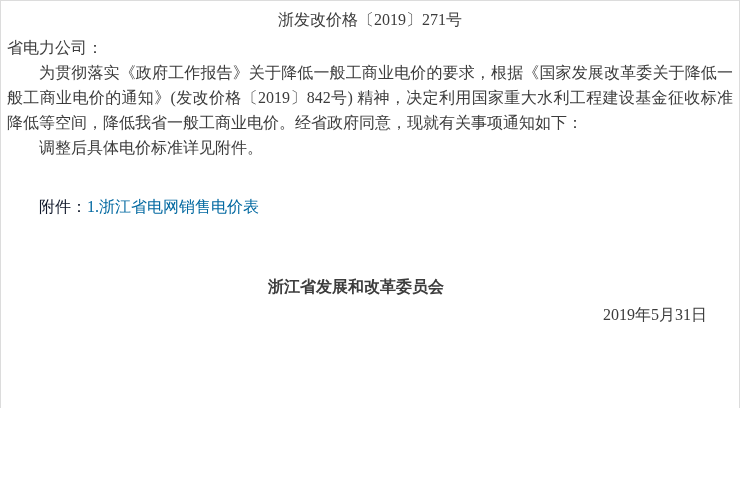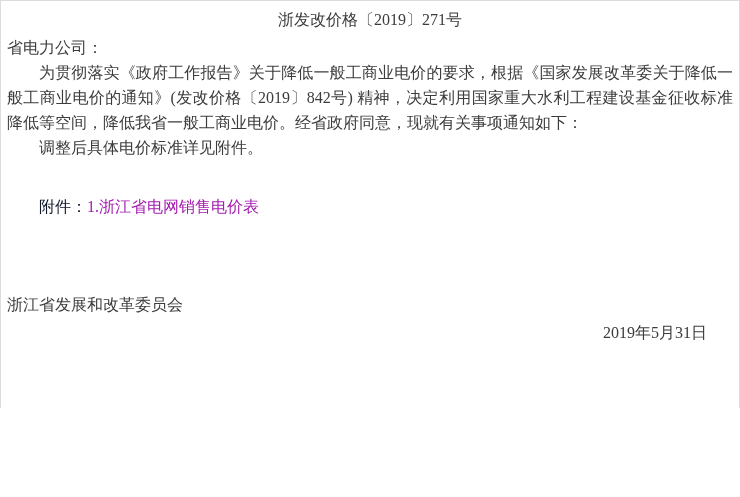--- a/index.html
+++ b/index.html
@@ -29,29 +29,30 @@
     text-indent: 2em;
     text-align: justify;
   }
   .attachments {
     margin-top: 32px;
     line-height: 30px;
   }
   .att-line1 { text-indent: 2em; }
   .att-label { color: #0f172a; }
   .att-link {
-    color: #a21caf;
+    color: #0369a1;
     text-decoration: none;
     cursor: pointer;
   }
   .att-line2 { margin-left: 75px; }
   .signature {
-    margin-top: 70px;
-    text-align: left;
+    margin-top: 52px;
+    text-align: center;
     padding-right: 28px;
+    font-weight: bold;
   }
   .date {
     margin-top: 3px;
     text-align: right;
     padding-right: 26px;
   }
 </style>
 </head>
 <body>
 

